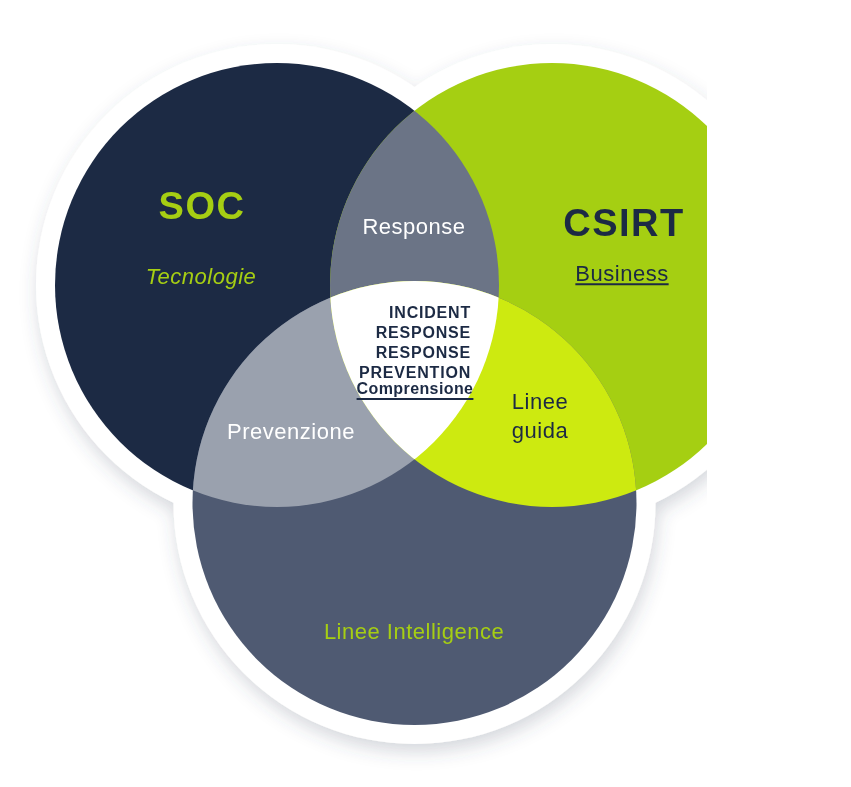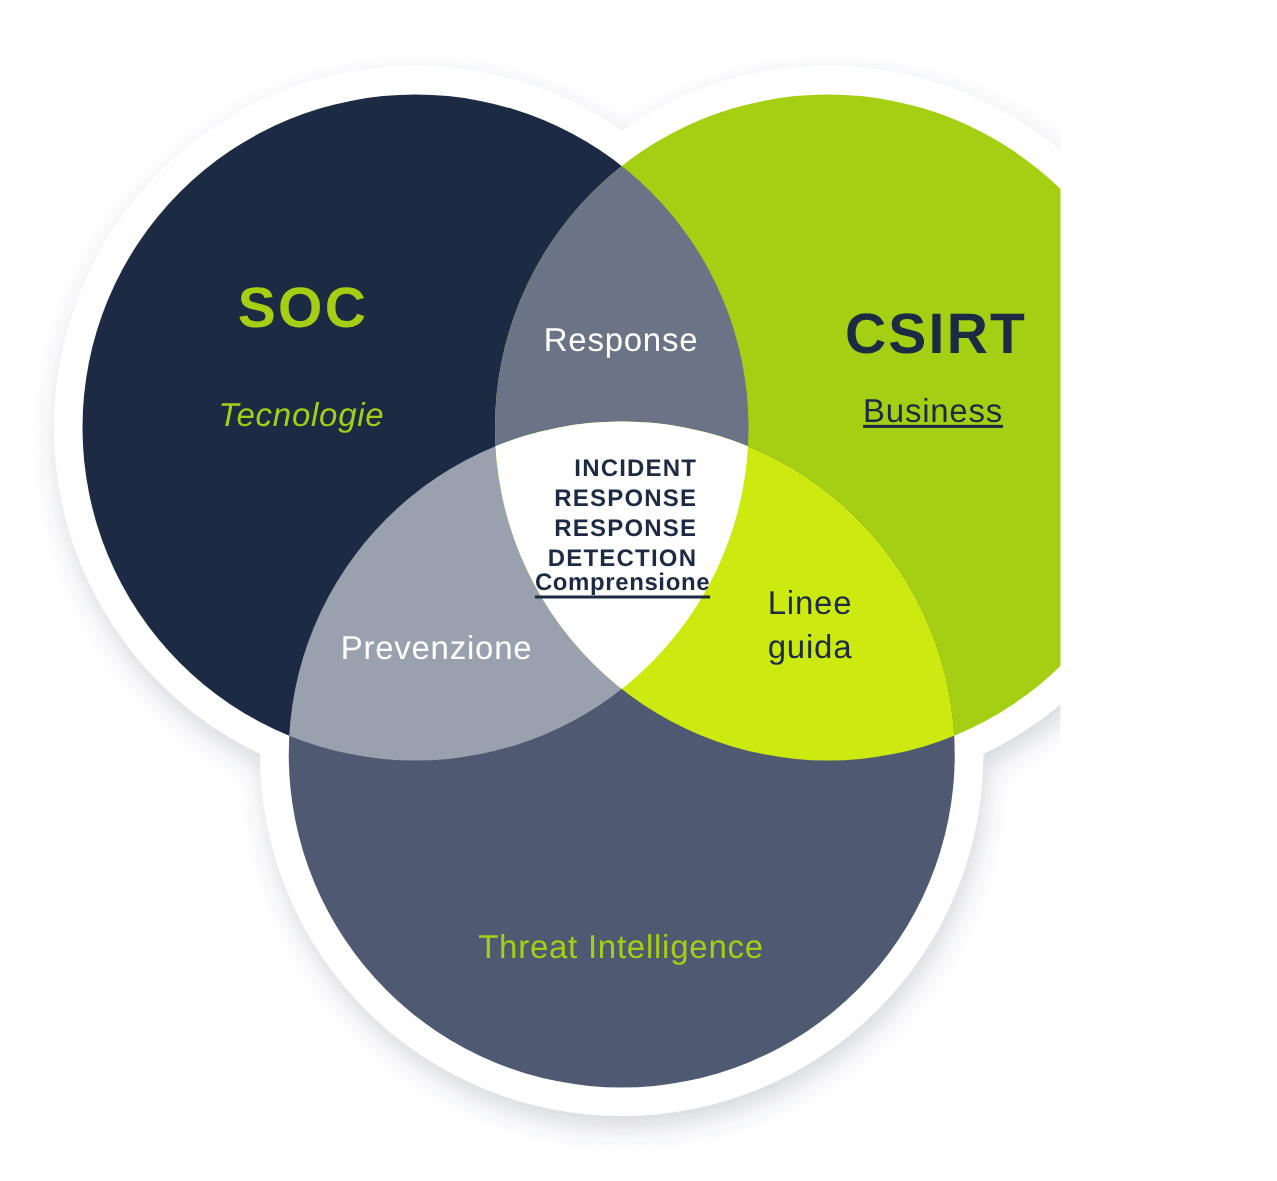--- a/index.html
+++ b/index.html
@@ -116,27 +116,27 @@
       </g>
     </g>
   </svg>
 
   <div class="label set-title lime-text soc-title">SOC</div>
   <div class="label set-subtitle lime-text soc-subtitle">Tecnologie</div>
 
   <div class="label set-title navy-text csirt-title">CSIRT</div>
   <div class="label set-subtitle navy-text csirt-subtitle">Business</div>
 
-  <div class="label set-subtitle lime-text cert-subtitle">Threat Intelligence</div>
+  <div class="label set-subtitle lime-text cert-subtitle">Linee Intelligence</div>
 
   <div class="label overlap-label white-text response-label">Response</div>
   <div class="label overlap-label white-text prevenzione-label">Prevenzione</div>
   <div class="label overlap-label navy-text linee-guida-label">Linee guida</div>
 
   <div class="label center-block navy-text">
     <span>INCIDENT</span>
     <span>RESPONSE</span>
     <span>RESPONSE</span>
-    <span>DETECTION</span>
+    <span>PREVENTION</span>
   </div>
   <div class="label center-footer navy-text">Comprensione</div>
 
 </div>
 
 </body></html>

